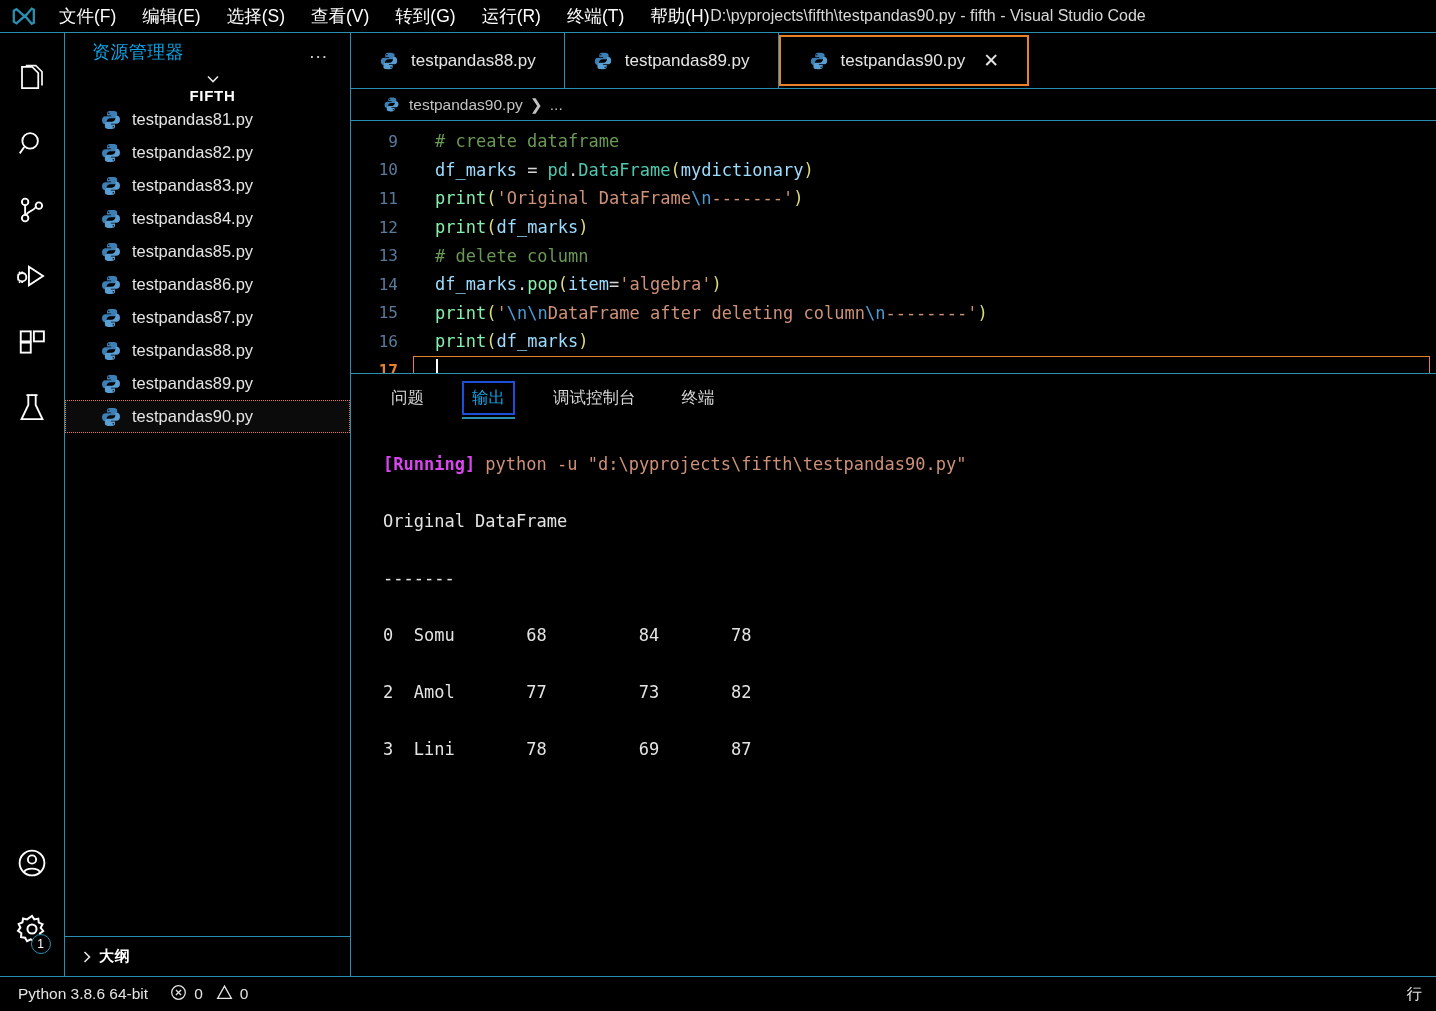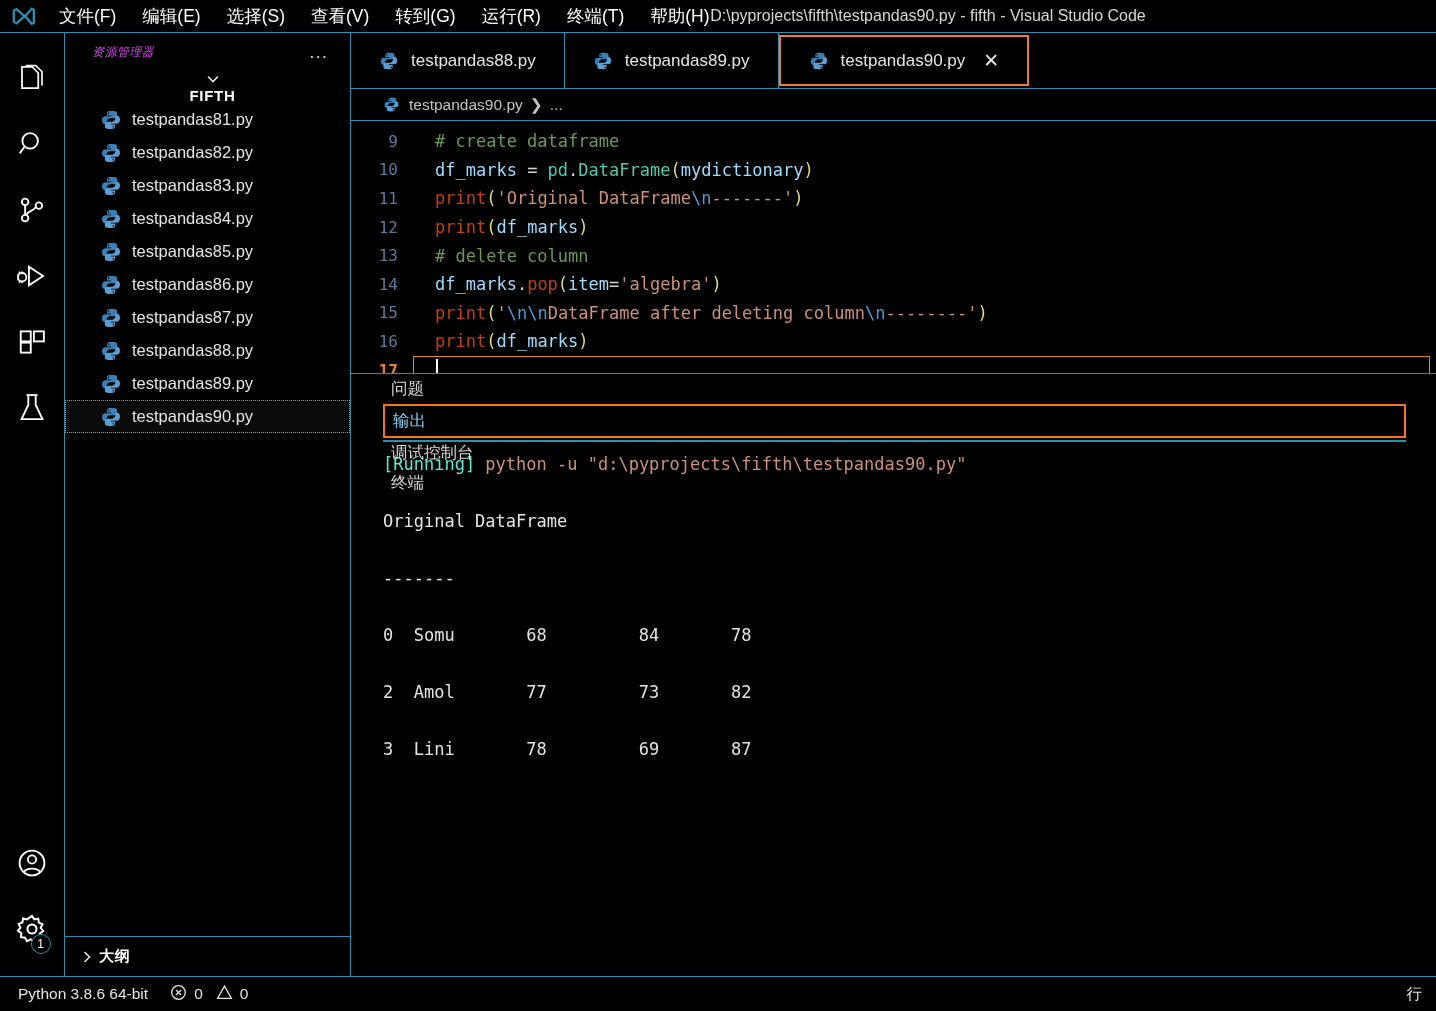--- a/index.html
+++ b/index.html
@@ -101,24 +101,23 @@
     flex-direction: column;
   }
   .sidebar-header {
     height: 38px;
     display: flex;
     align-items: center;
     justify-content: space-between;
     padding: 0 22px 0 27px;
   }
   .sidebar-title {
-    color: #d946ef;
-    font-size: 12px;
+    color: #0ea5e9;
+    font-size: 18px;
     letter-spacing: 0.4px;
-    font-style: italic;
   }
   .dots { color: #cccccc; font-size: 19px; letter-spacing: 1px; cursor: pointer; line-height: 10px;}
   .folder-row {
     height: 32px;
     display: flex;
     align-items: center;
     padding-left: 10px;
     cursor: pointer;
     flex-direction: column;
   }
@@ -248,71 +247,71 @@
     width: 2px; height: 22px;
     background: #ffffff;
     vertical-align: middle;
   }
   
   .t-comment { color: #6A9955; }
   .t-var     { color: #9CDCFE; }
   .t-white   { color: #D4D4D4; }
   .t-class   { color: #4EC9B0; }
   .t-paren   { color: #DCDC7D; }
-  .t-func    { color: #c2410c; }
+  .t-func    { color: #86efac; }
   .t-string  { color: #CE9178; }
   .t-esc     { color: #4A9CD6; }
   .t-kwarg   { color: #9CDCFE; }
 
   
   .panel {
     flex: 1;
     display: flex;
     flex-direction: column;
     min-height: 0;
     background: #000000;
     border-top: 1px solid #2b8fb3;
   }
   .panel-tabs {
     height: 47px;
     min-height: 47px;
     display: flex;
+    align-items: center;
     padding-left: 32px;
-    flex-direction: column;
   }
   .panel-tab {
     color: #d6d6d6;
     font-size: 16.5px;
     padding: 4px 8px;
     margin-right: 30px;
     cursor: pointer;
     position: relative;
   }
   .panel-tab.active {
-    color: #7dd3fc;
-    border: 2px solid #f97316;
+    color: #0ea5e9;
+    border: 2px solid #1d4ed8;
   }
   .panel-tab.active::after {
     content: "";
     position: absolute;
     left: -2px; right: -2px; bottom: -6px;
     height: 2px;
     background: #2b8fb3;
   }
   .output {
     flex: 1;
     overflow: hidden;
     padding: 0 0 0 32px;
     font-family: "DejaVu Sans Mono", "Liberation Mono", monospace;
     font-size: 17px;
     line-height: 28.5px;
     color: #e4e4e4;
     white-space: pre;
   }
-  .o-run    { color: #5eead4; }
+  .o-run    { color: #d946ef; font-weight: bold; }
   .o-cmd    { color: #CE9178; }
   .o-plain  { color: #e4e4e4; }
 
   
   .statusbar {
     height: 35px;
     min-height: 31px;
     background: #000000;
     border-top: 1px solid #2b8fb3;
     display: flex;

